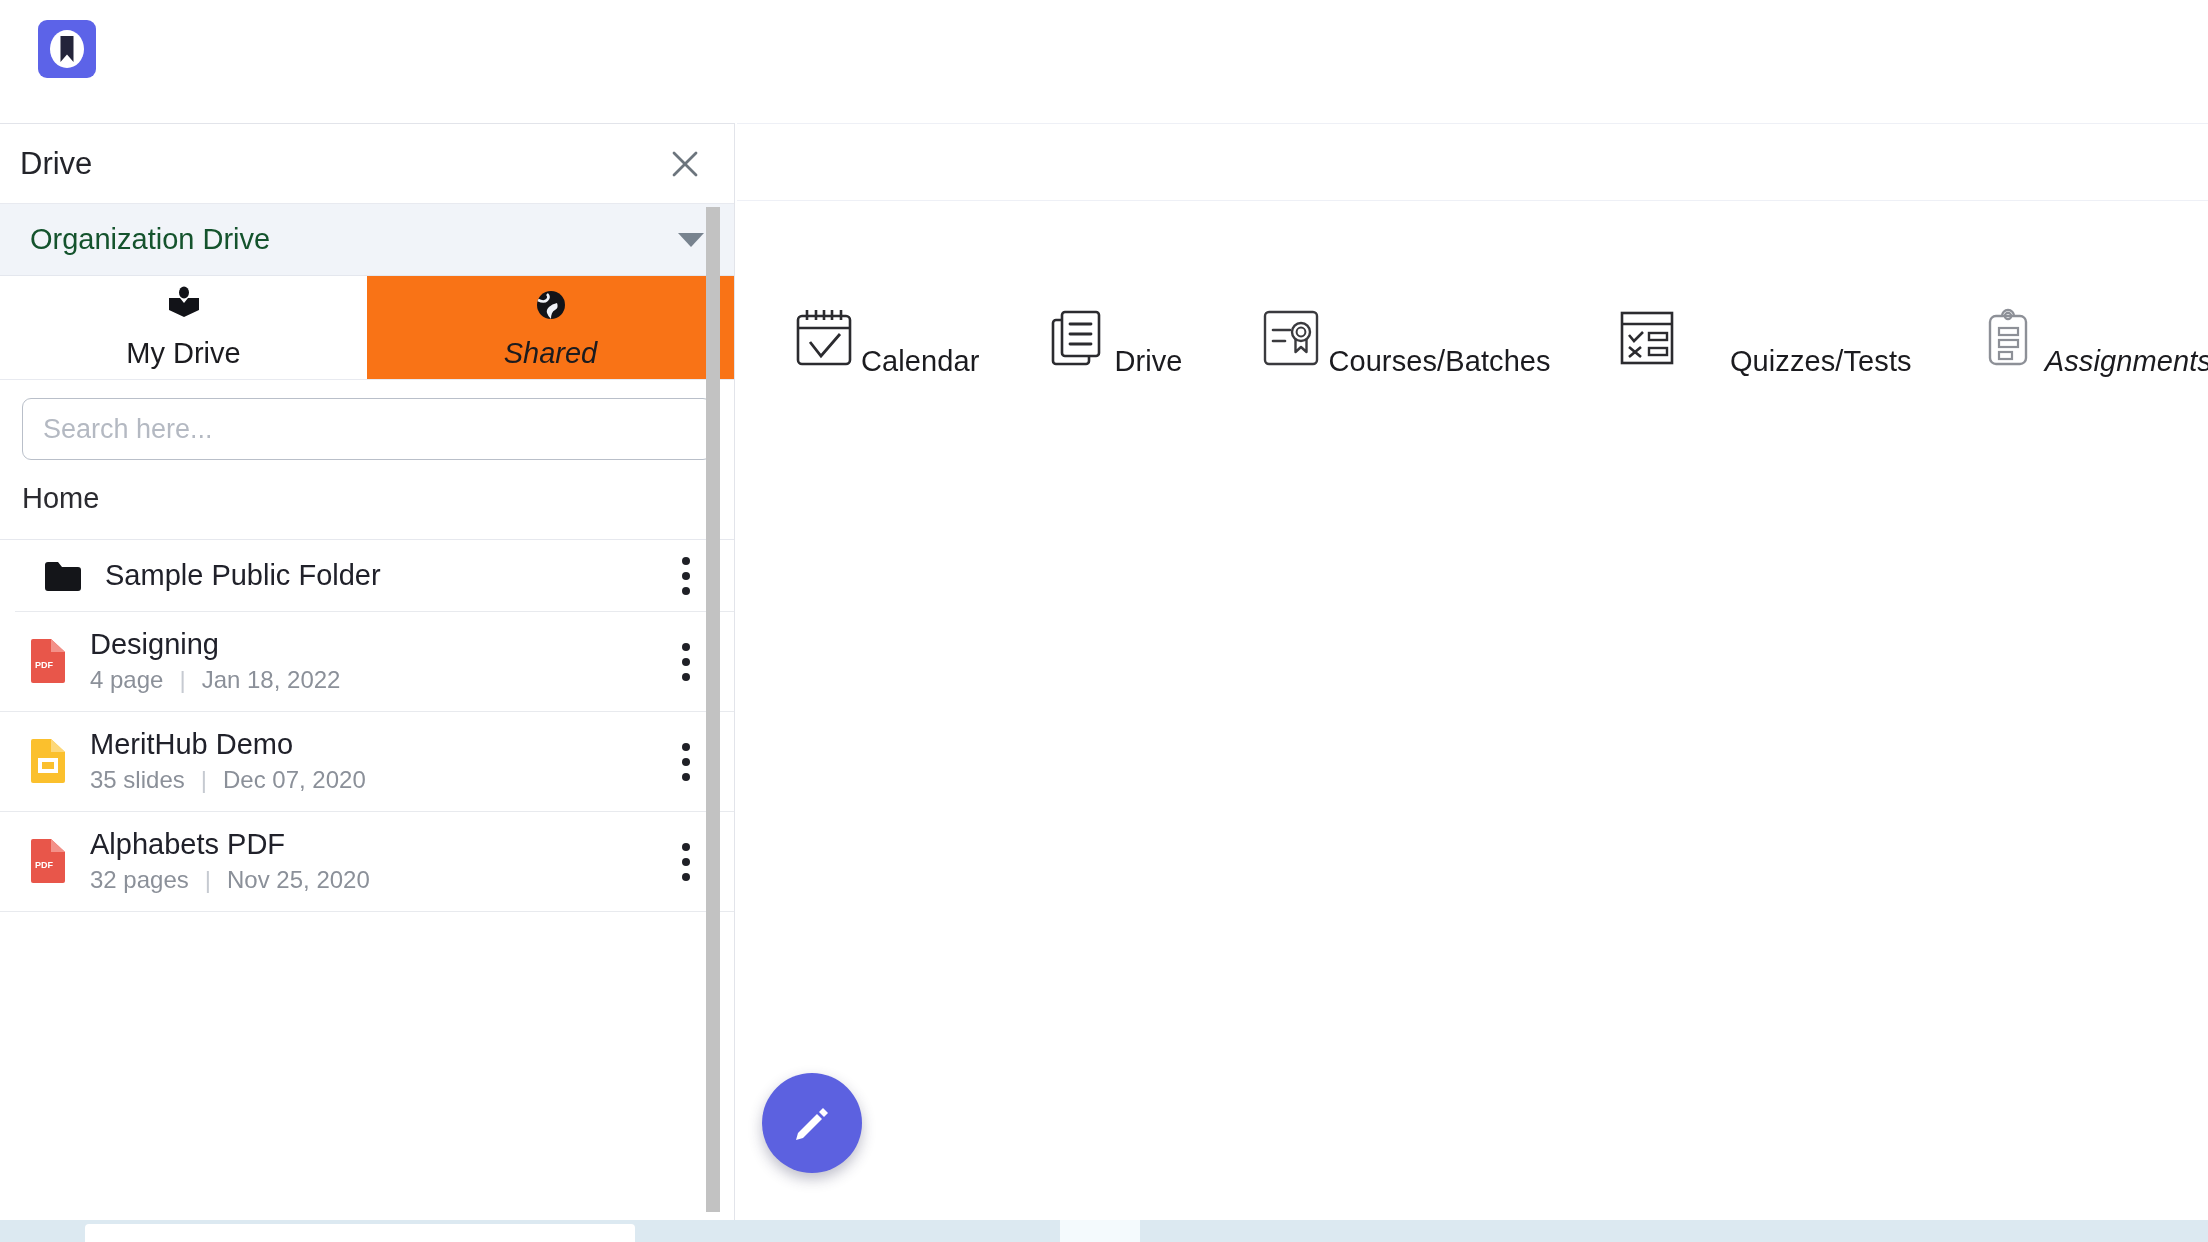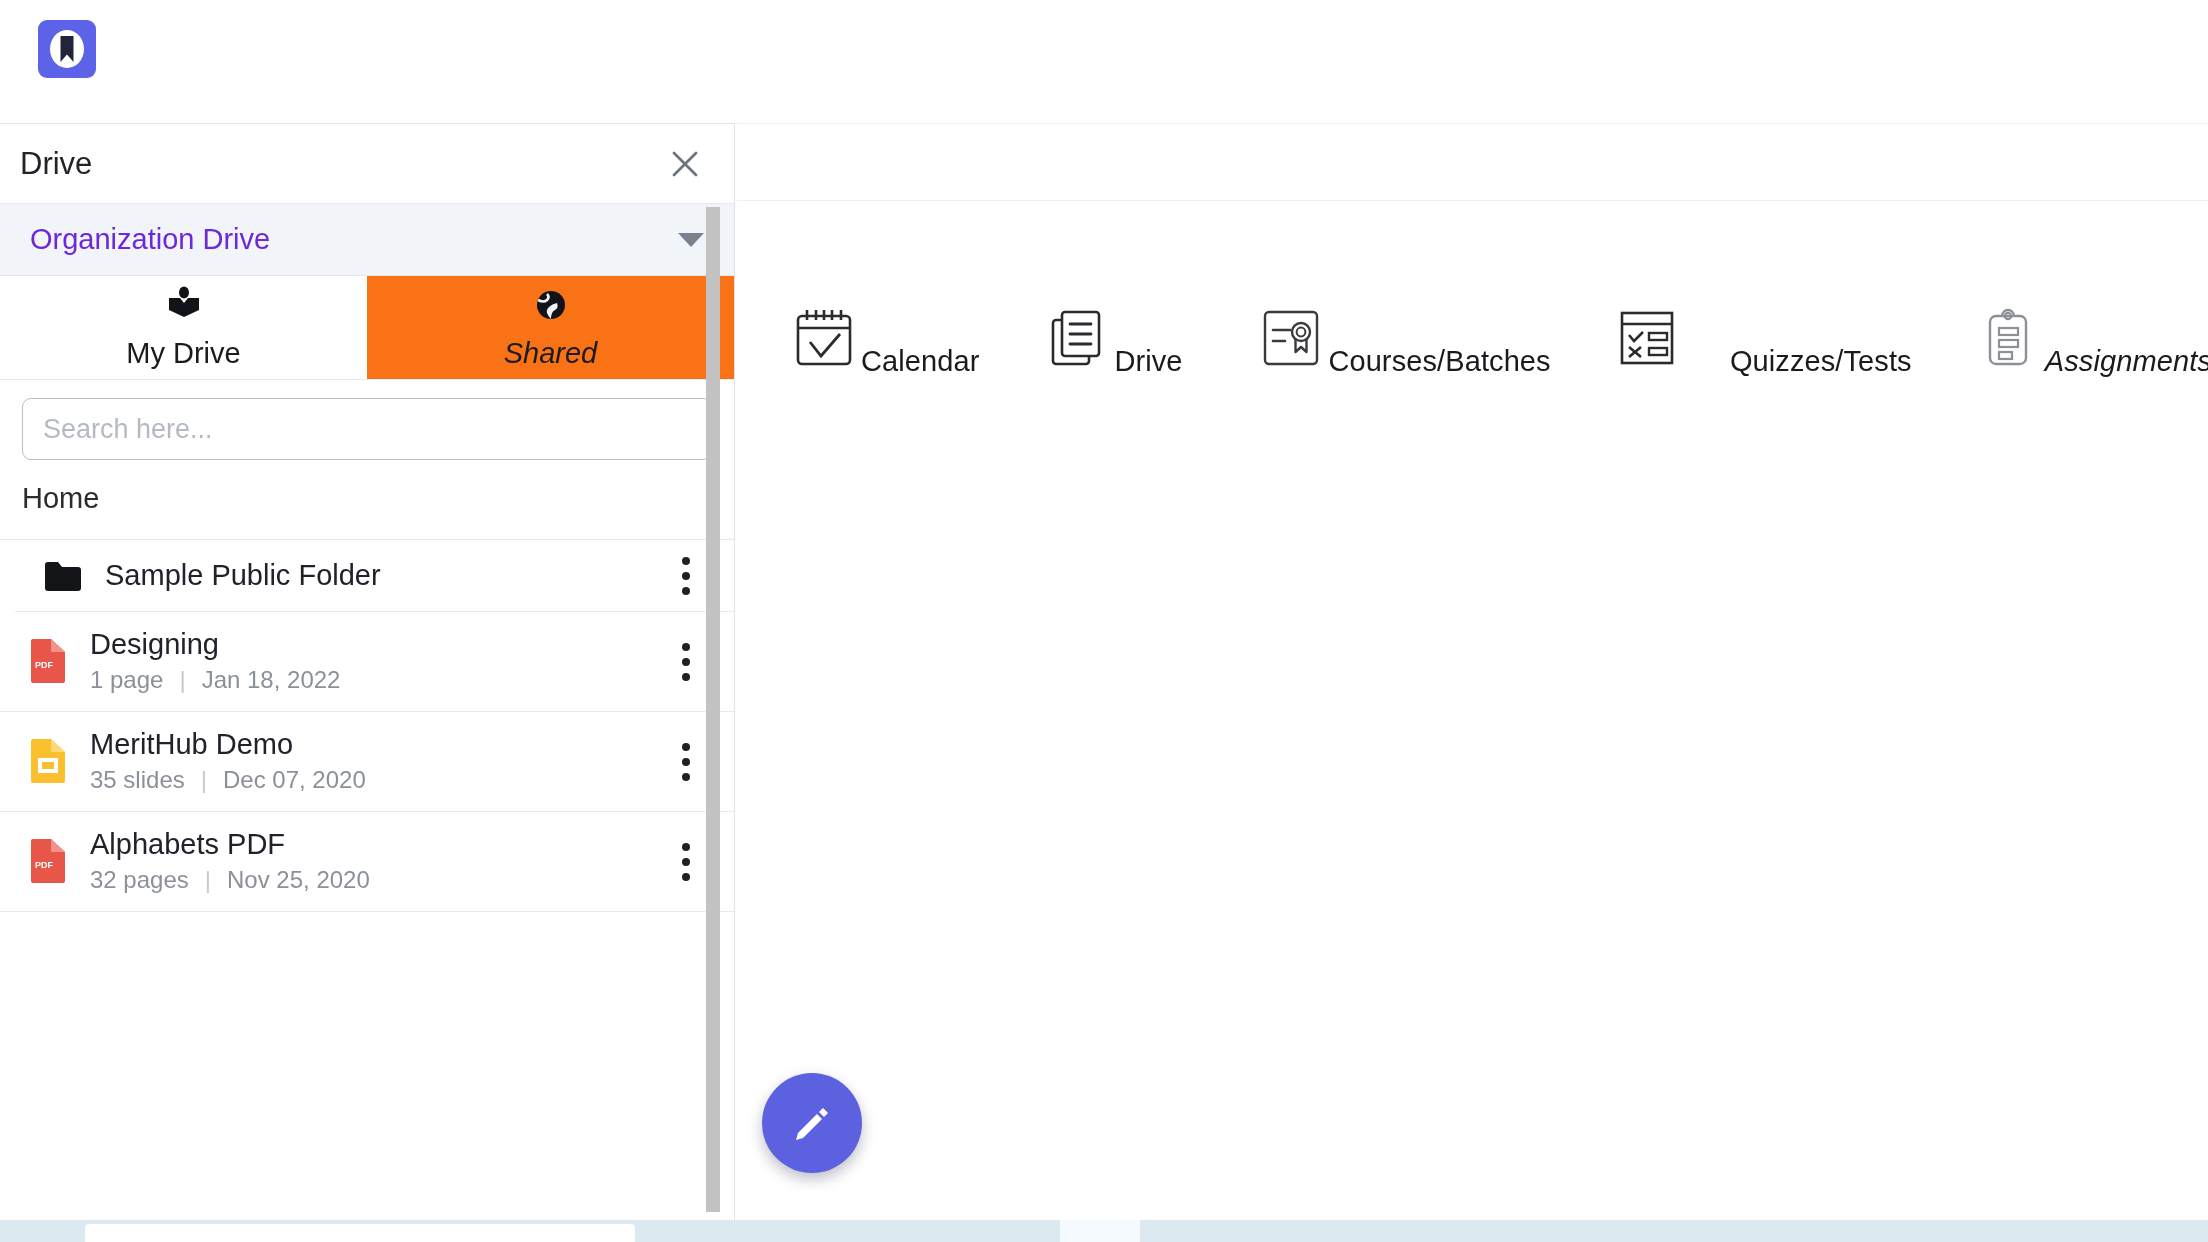--- a/index.html
+++ b/index.html
@@ -56,21 +56,21 @@
   .panel-title { font-size:31px; color:#23242a; flex:1; }
   .close-btn {
     width:46px; height:46px; display:flex; align-items:center; justify-content:center;
     cursor:pointer; background:none; border:none;
   }
 
   .org-select {
     height:72px; background:#f1f4f9; display:flex; align-items:center;
     padding:0 30px 0 30px; cursor:pointer; border-bottom:1px solid #e4e7ee;
   }
-  .org-select .val { flex:1; font-size:29px; color:#6d28d9; }
+  .org-select .val { flex:1; font-size:29px; color:#14532d; }
   .caret { width:0; height:0; border-left:13px solid transparent; border-right:13px solid transparent; border-top:14px solid #78838f; }
 
   .tabs { display:flex; height:104px; border-bottom:1px solid #e8eaf0; }
   .tab {
     flex:1; display:flex; flex-direction:column; align-items:center; justify-content:center;
     gap:12px; cursor:pointer; background:#fff;
   }
   .tab.active { background:#f97316;font-style:italic; }
   .tab .tlbl { font-size:29px; color:#1b1b1f; }
 
@@ -308,21 +308,21 @@
         <div class="file-icon">
           <svg width="38" height="48" viewBox="0 0 38 48">
             <path d="M2 3 a2 2 0 0 1 2 -2 h18 l14 13 v29 a2 2 0 0 1 -2 2 h-30 a2 2 0 0 1 -2 -2 z" fill="#e8564a"></path>
             <path d="M22 1 l14 13 h-14 z" fill="#f39189"></path>
             <text x="6" y="30" font-family="Liberation Sans, sans-serif" font-size="9" font-weight="bold" fill="#ffffff">PDF</text>
           </svg>
         </div>
         <div class="file-meta">
           <div class="file-name">Designing</div>
           <div class="file-sub">
-            <span>1 page</span>
+            <span>4 page</span>
             <span class="sep">|</span>
             <span>Jan 18, 2022</span>
           </div>
         </div>
         <div class="kebab">
             <i></i>
             <i></i>
             <i></i>
           </div>
       </div>

